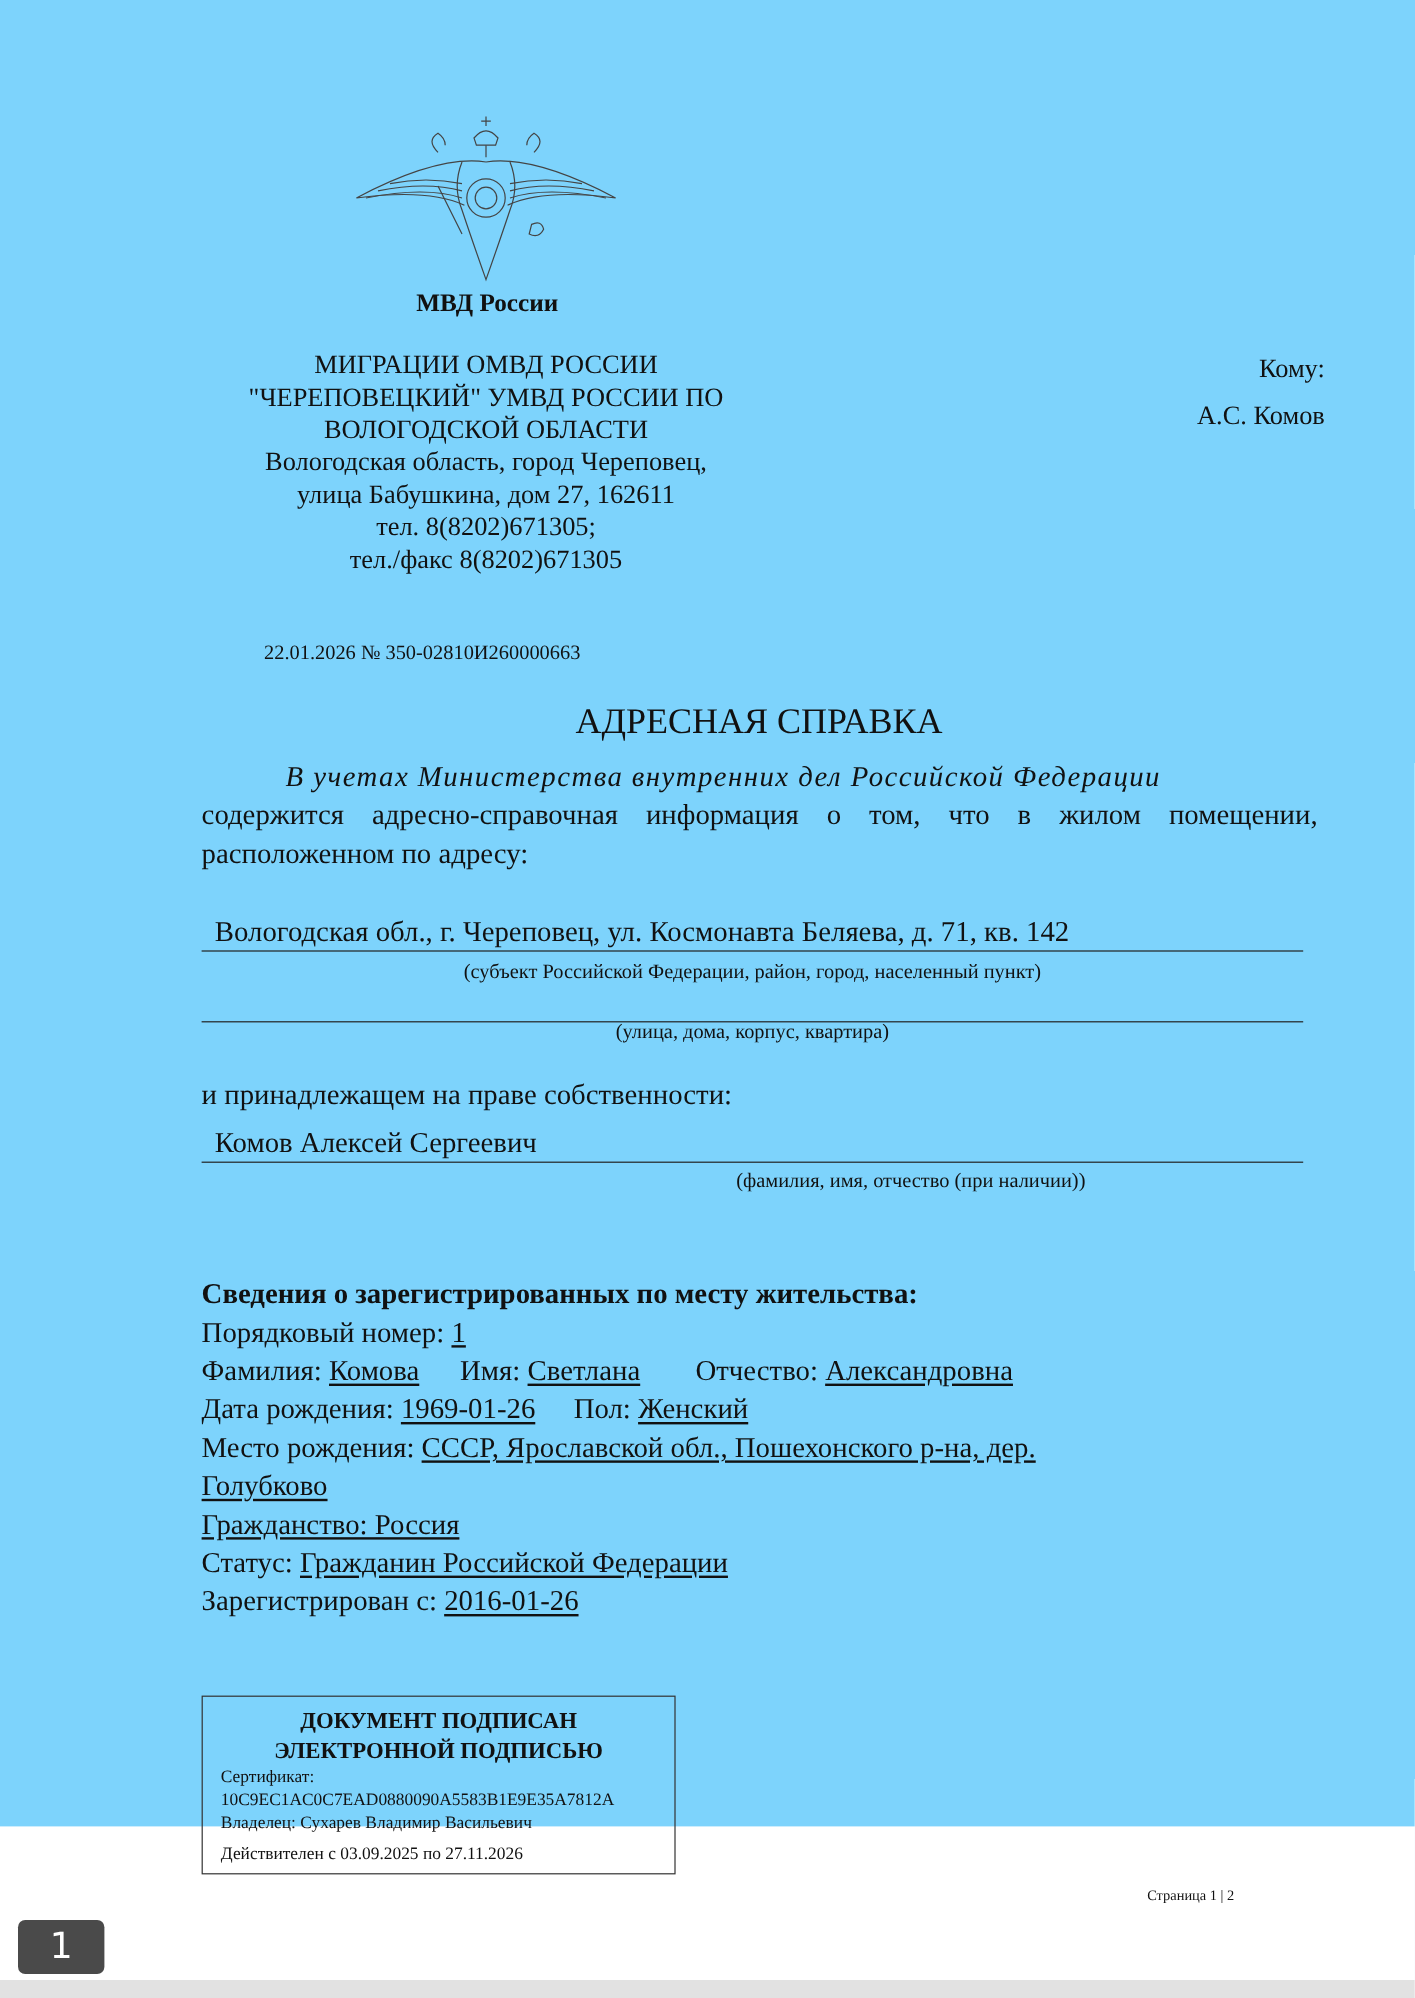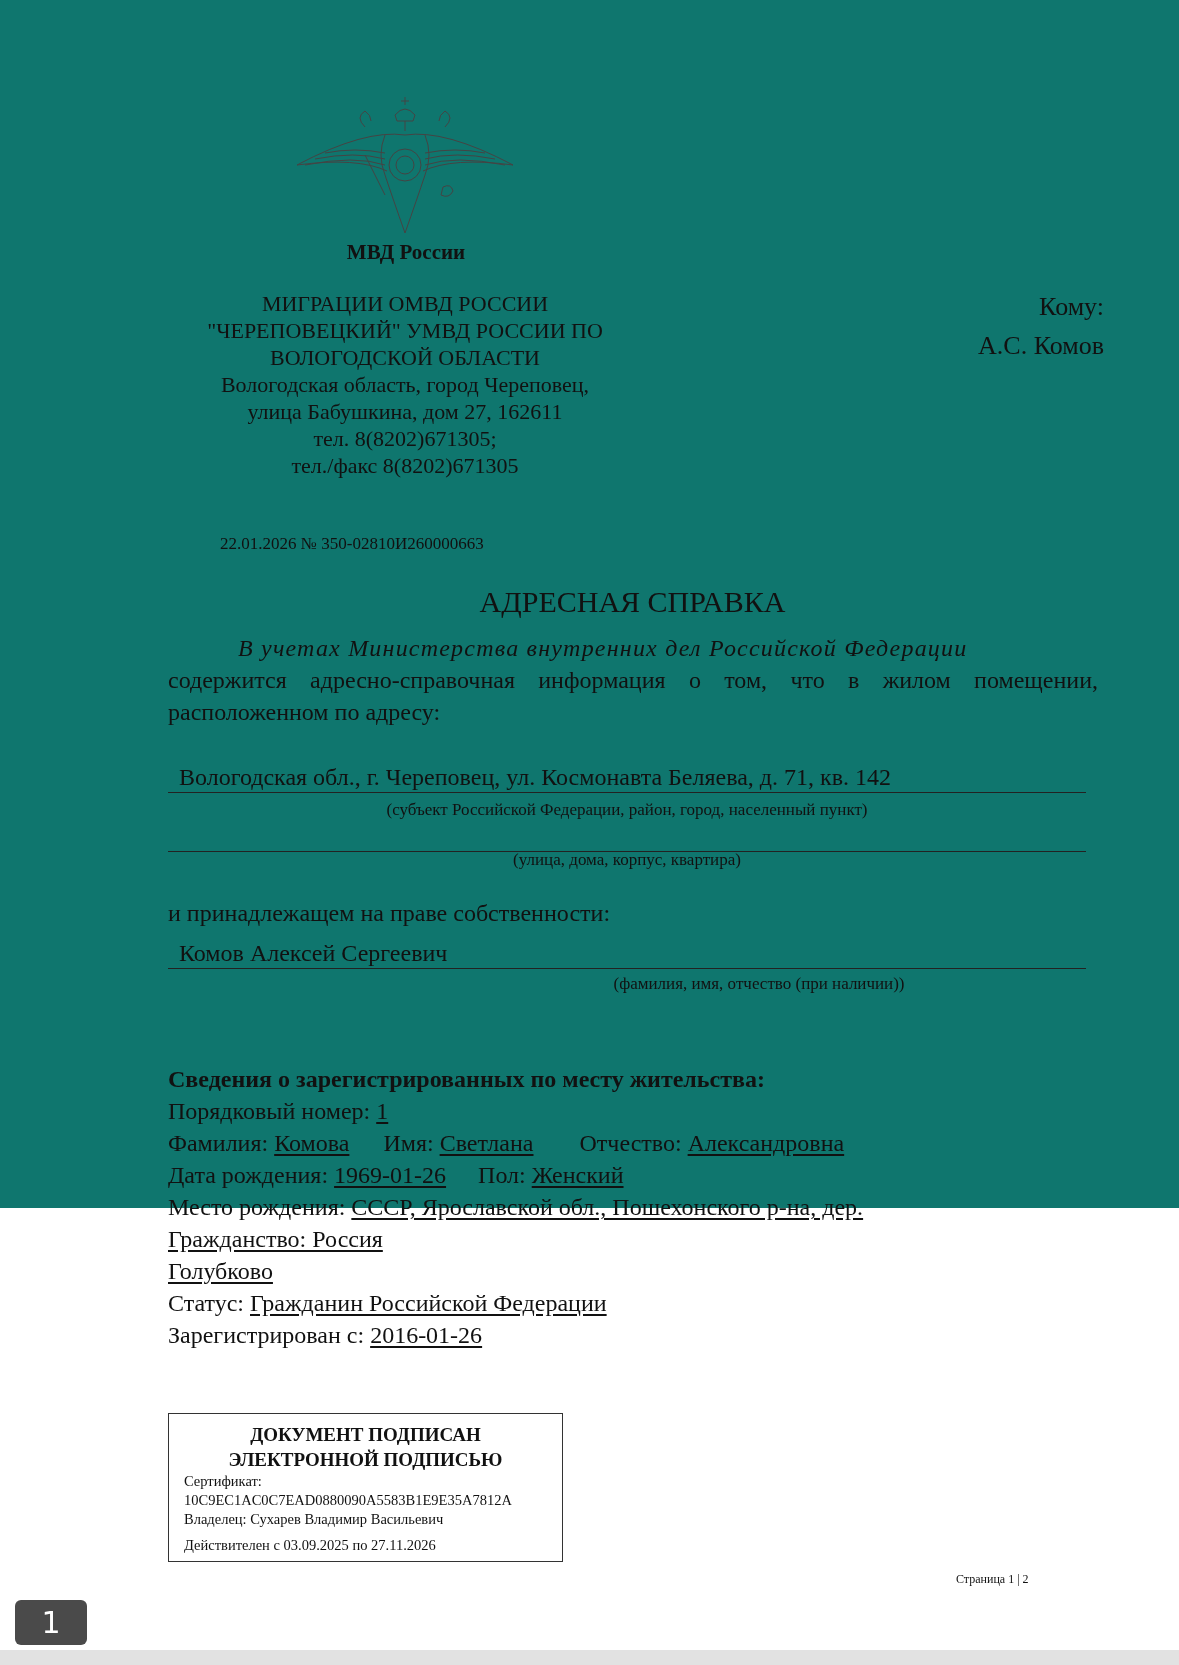--- a/index.html
+++ b/index.html
@@ -1,26 +1,26 @@
 <!DOCTYPE html>
 <html><head>
 <meta charset="utf-8">
 <style>
   html, body { margin: 0; padding: 0; background: #ffffff; }
   body {
     width: 1179px; height: 1665px; position: relative; overflow: hidden;
     font-family: "Liberation Serif", "DejaVu Serif", serif; color: #111;
   }
-  .page { position: absolute; left: 0; top: 0; width: 1179px; height: 1208px; background: #0f766e; }
+  .page { position: absolute; left: 0; top: 0; width: 1179px; height: 1522px; background: #7dd3fc; }
   .bottom-bar { position: absolute; left: 0; top: 1650px; width: 1179px; height: 15px; background: #e2e2e2; }
   .emblem { position: absolute; left: 295px; top: 95px; width: 220px; height: 140px; }
   .agency-name { position: absolute; left: 296px; top: 240px; width: 220px; text-align: center; font-weight: bold; font-size: 21px; }
   .dept { position: absolute; left: 170px; top: 290px; width: 470px; text-align: center; font-size: 22px; line-height: 27px; }
   .dept .line { display: block; white-space: nowrap; }
-  .to { position: absolute; right: 75px; top: 287px; text-align: right; font-size: 26px; line-height: 39px; }
+  .to { position: absolute; right: 75px; top: 287px; text-align: right; font-size: 22px; line-height: 39px; }
   .ref { position: absolute; left: 220px; top: 534px; font-size: 17px; white-space: nowrap; }
   .title { position: absolute; left: 0; top: 585px; width: 1265px; text-align: center; font-size: 30px; }
   .intro { position: absolute; left: 168px; top: 632px; width: 930px; font-size: 24px; line-height: 32px; text-align: justify; }
   .intro .first { text-indent: 70px; letter-spacing: 1.2px; font-style: italic; }
   .field { position: absolute; left: 168px; width: 918px; font-size: 24px; border-bottom: 1.5px solid #222; padding-left: 11px; box-sizing: border-box; line-height: 30px; }
   .hint { position: absolute; left: 168px; width: 918px; text-align: center; font-size: 17px; }
   .owner-label { position: absolute; left: 168px; top: 900px; font-size: 24px; }
   .reg { position: absolute; left: 168px; top: 1063px; font-size: 24px; line-height: 32px; }
   .reg .head { font-weight: bold; }
   .reg .row { white-space: nowrap; }
@@ -109,24 +109,24 @@
       <span>Дата рождения:</span>
       <u>1969-01-26</u><span class="gap3"></span>
       <span>Пол:</span>
       <u>Женский</u>
     </div>
     <div class="row">
       <span>Место рождения:</span>
       <u>СССР, Ярославской обл., Пошехонского р-на, дер.</u>
     </div>
     <div class="row">
-      <u>Гражданство: Россия</u>
+      <u>Голубково</u>
     </div>
     <div class="row">
-      <u>Голубково</u>
+      <u>Гражданство: Россия</u>
     </div>
     <div class="row">
       <span>Статус:</span>
       <u>Гражданин Российской Федерации</u>
     </div>
     <div class="row">
       <span>Зарегистрирован с:</span>
       <u>2016-01-26</u>
     </div>
   </div>

